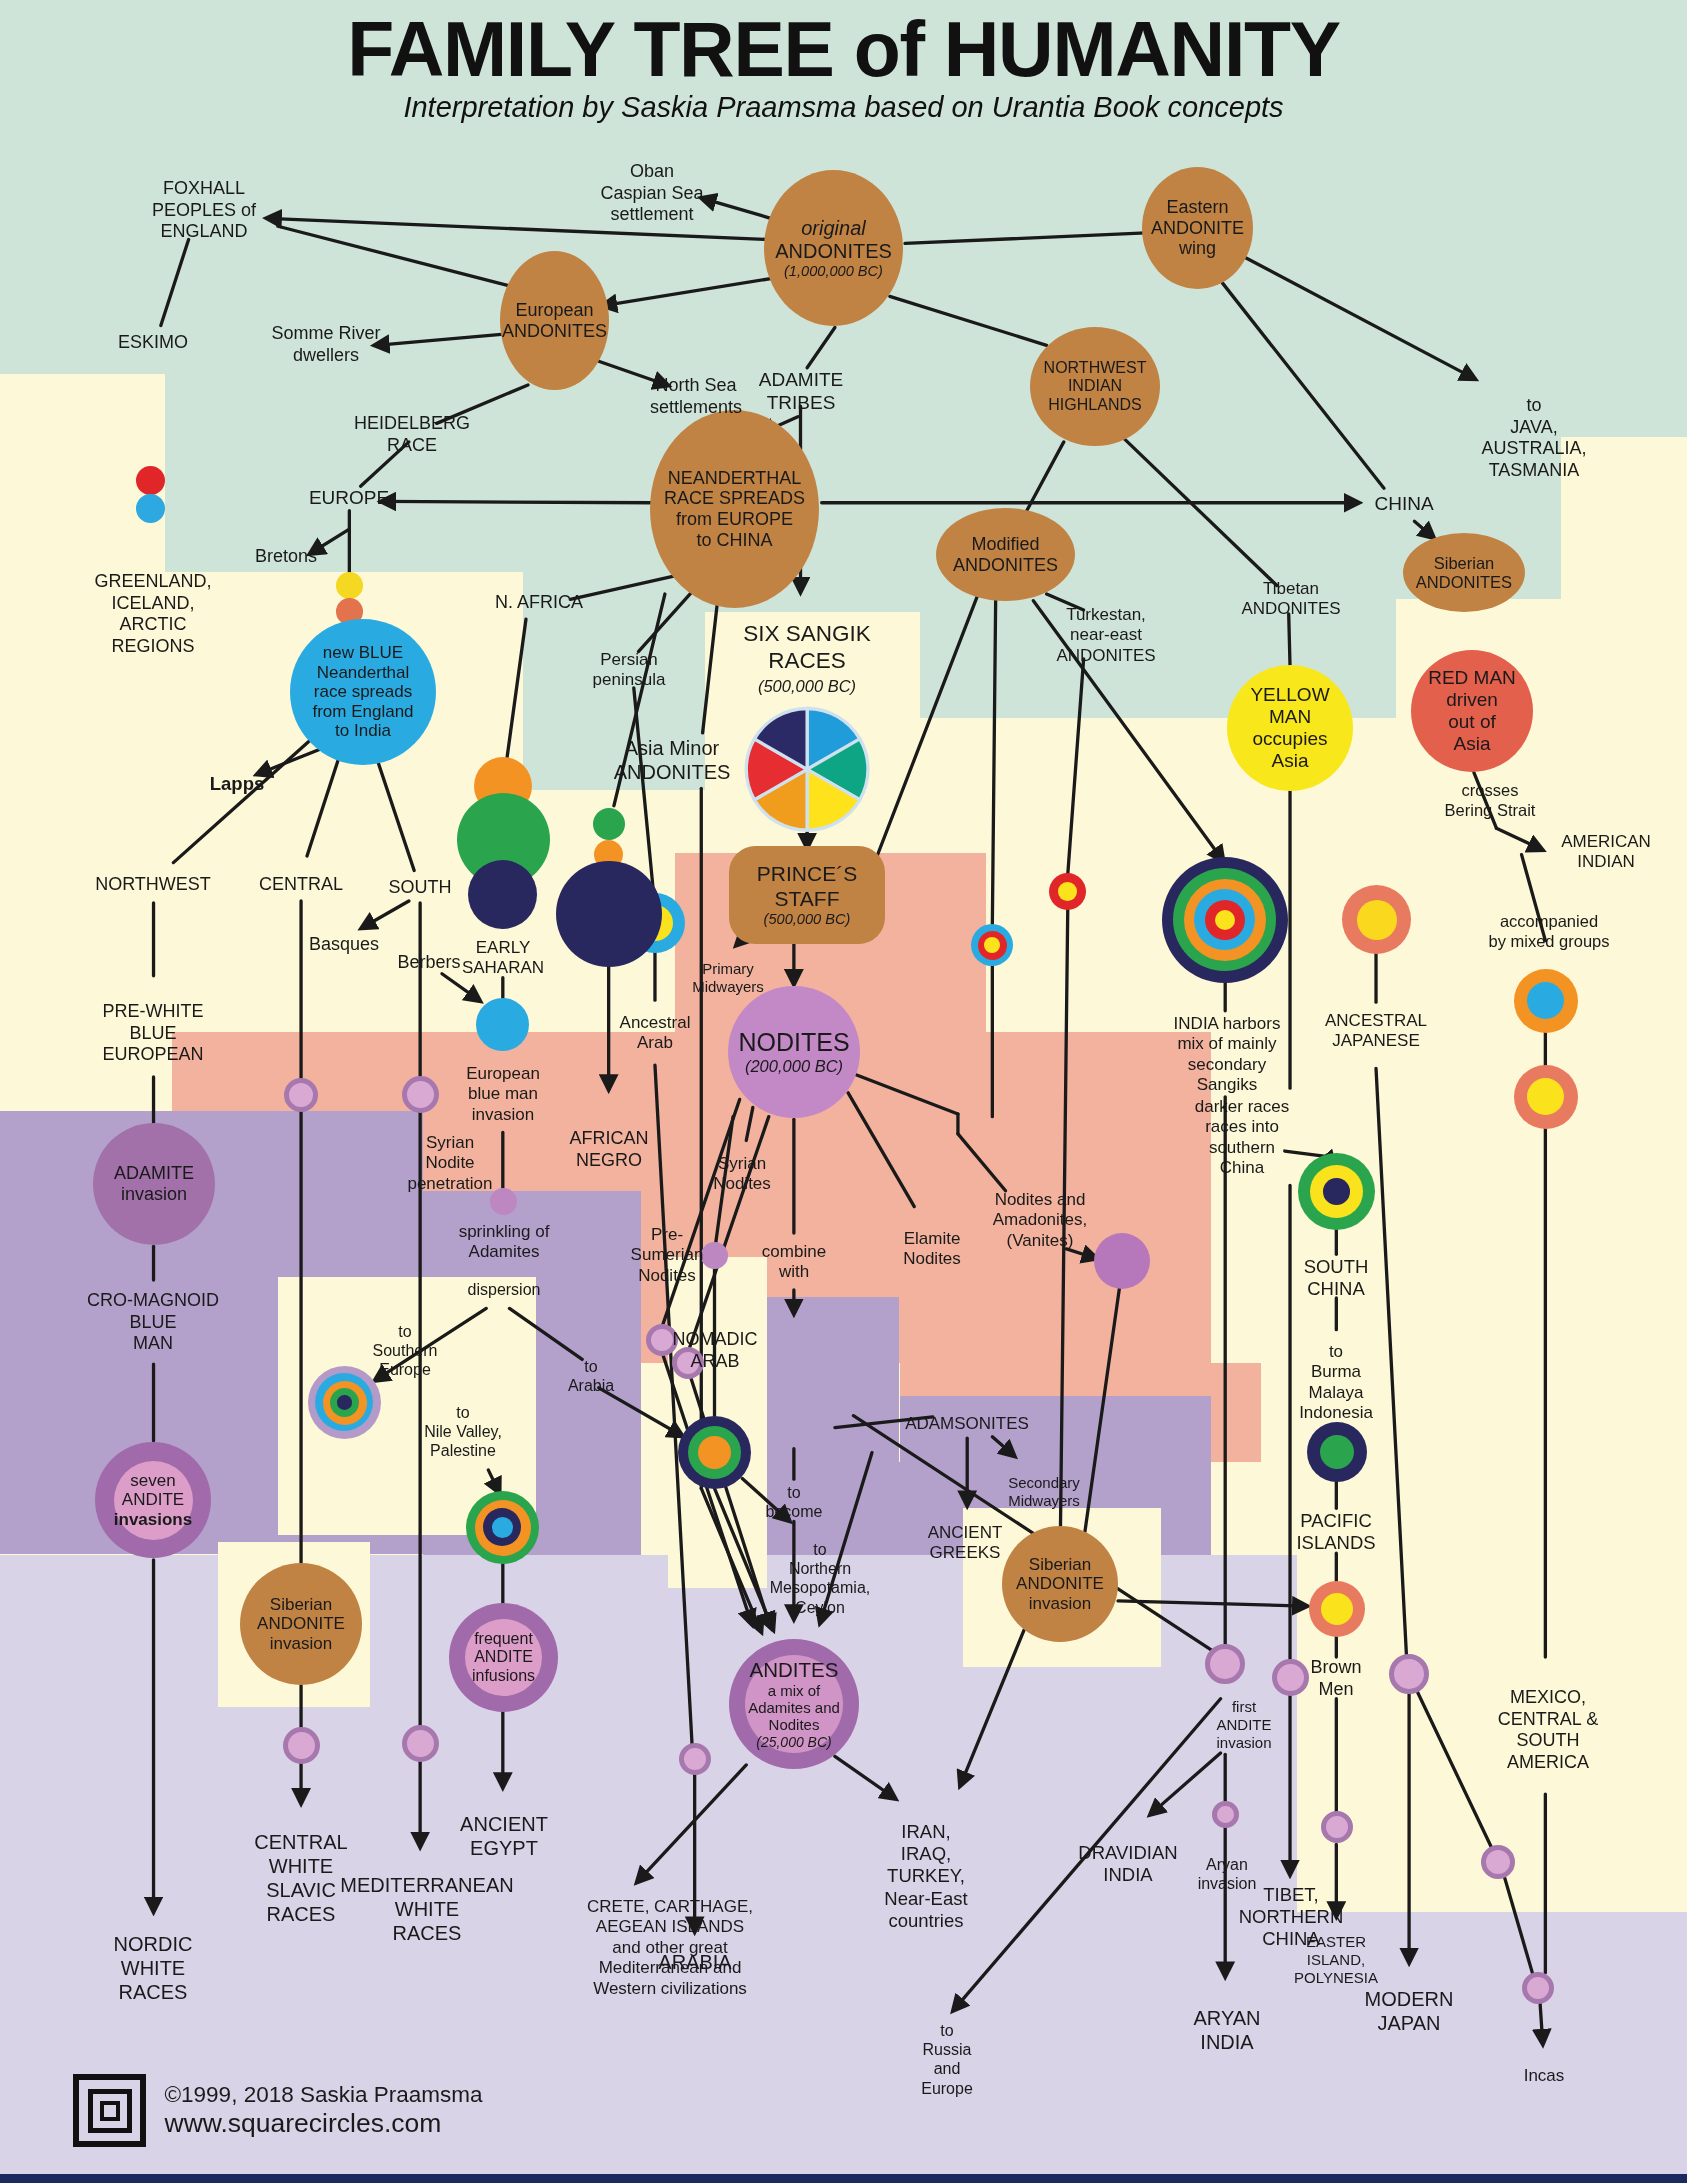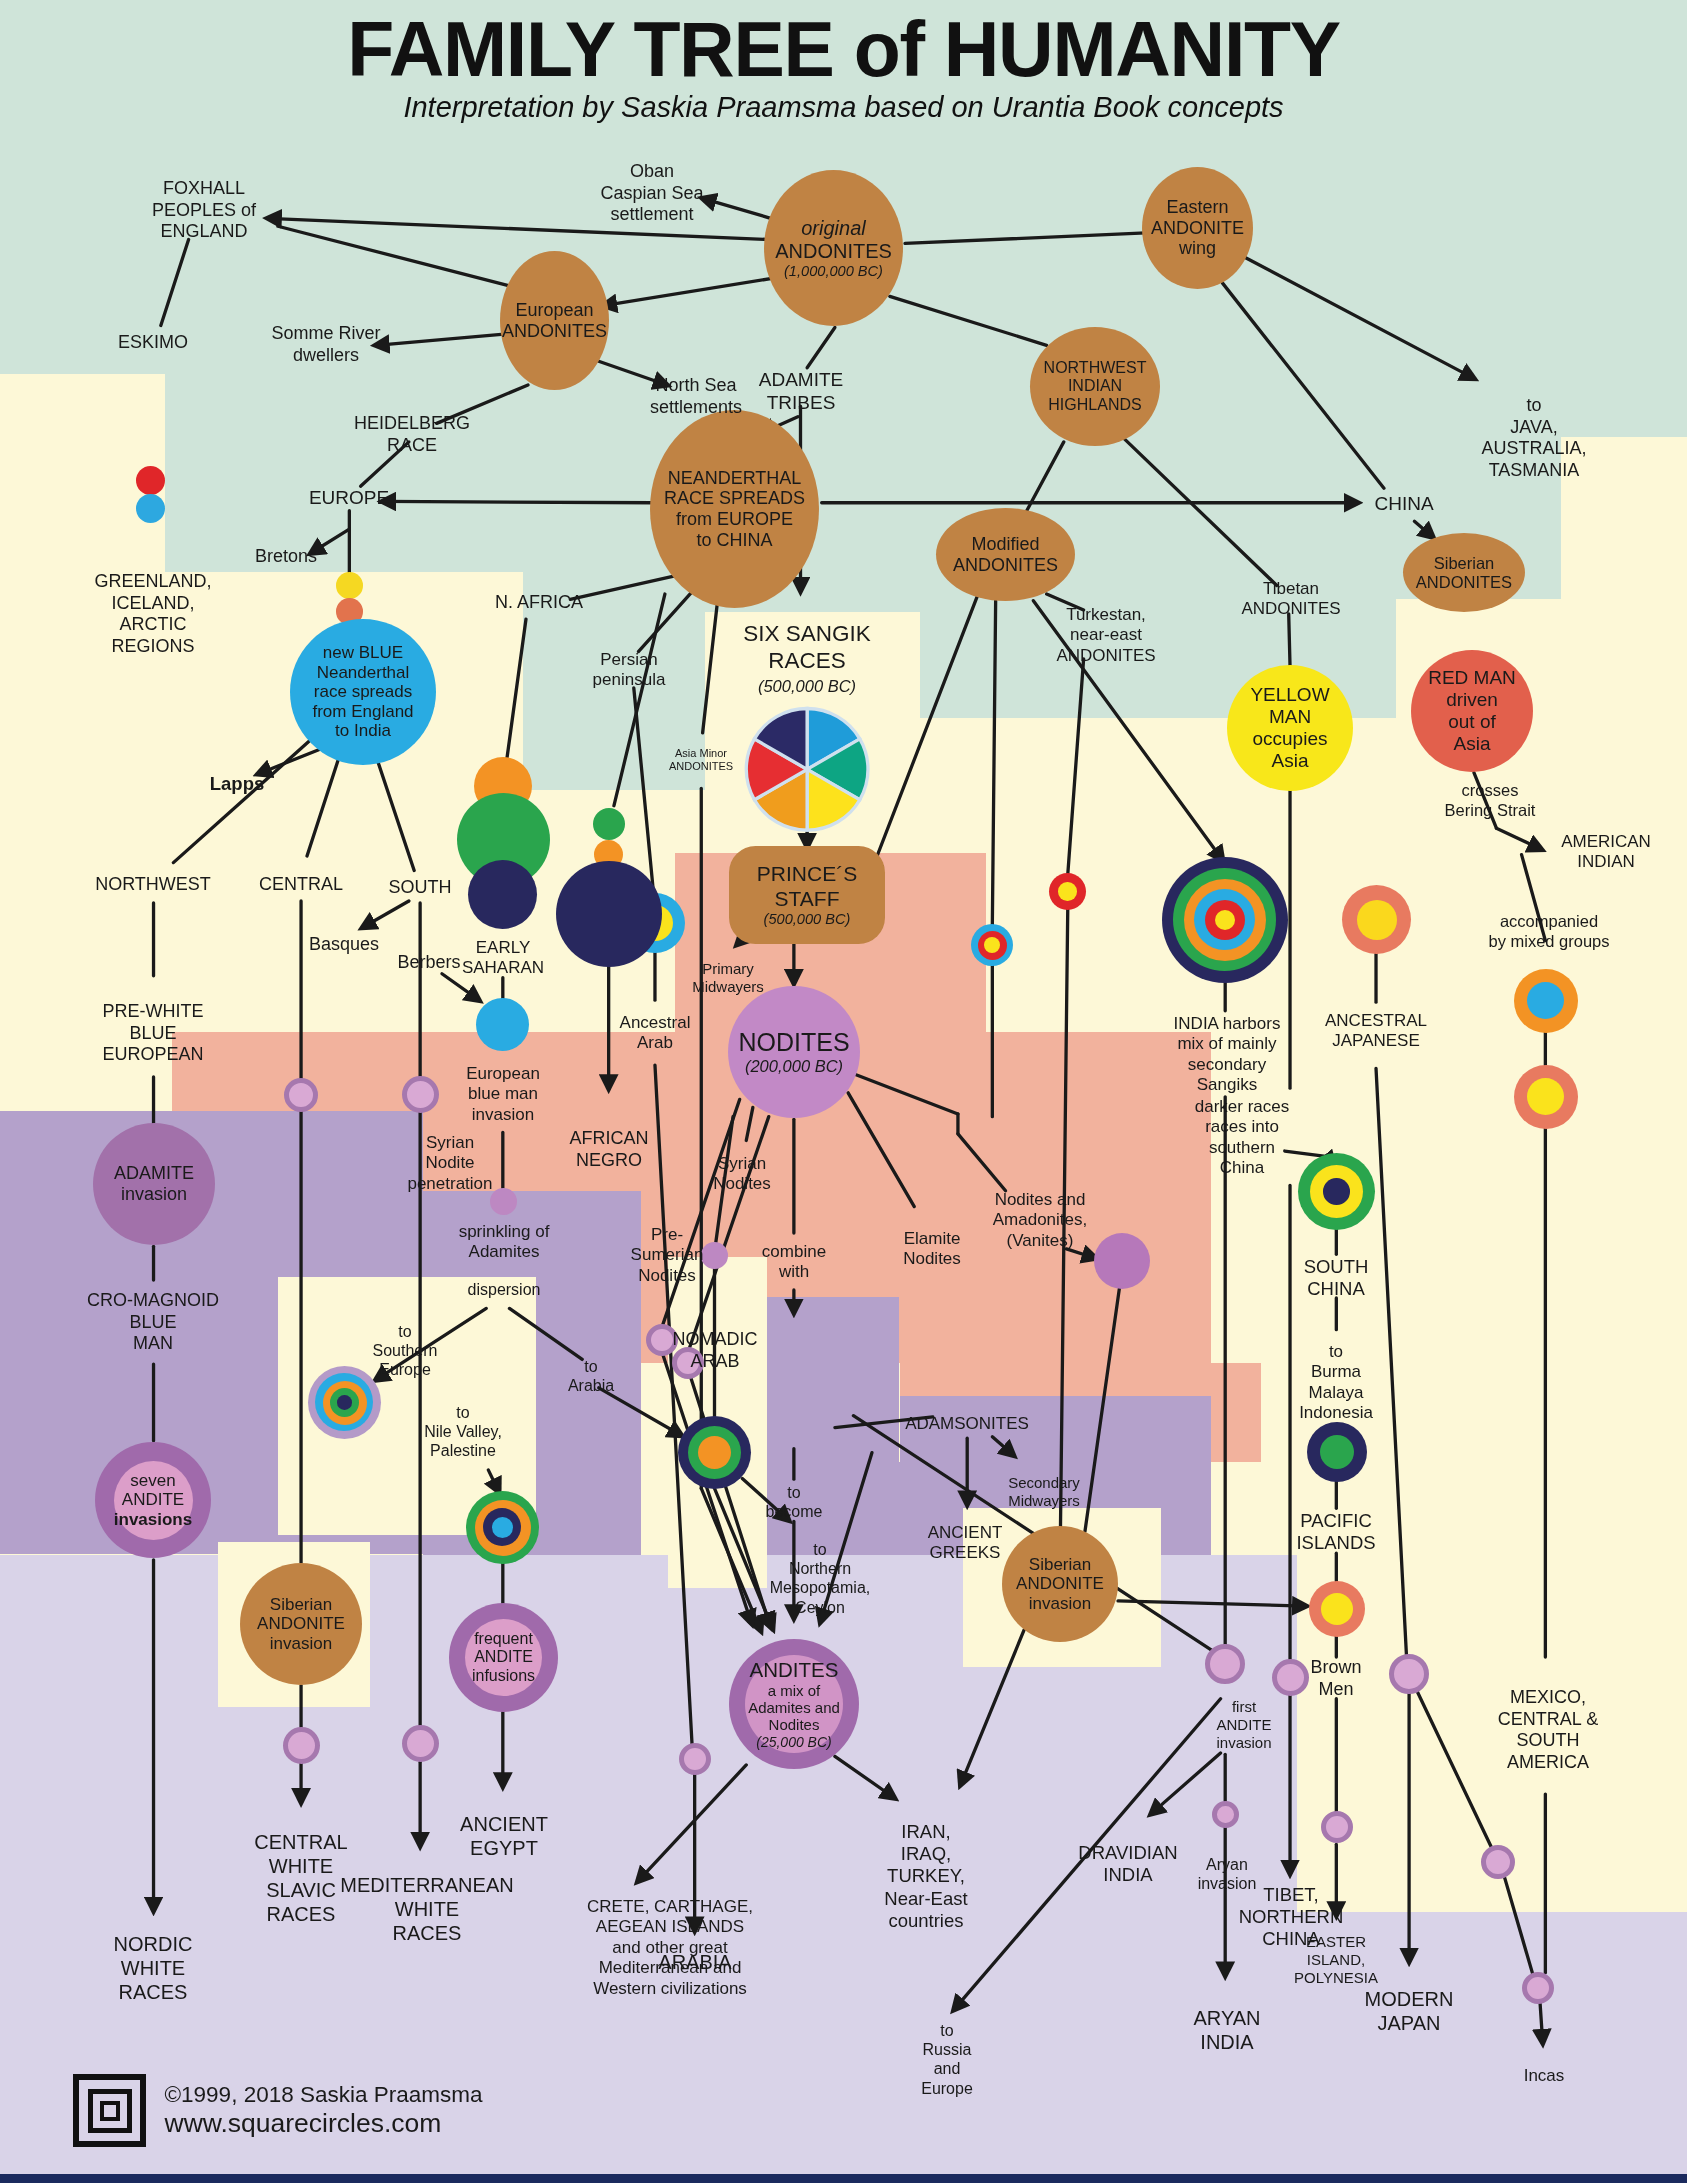--- a/index.html
+++ b/index.html
@@ -409,21 +409,21 @@
 near-east
 ANDONITES</div>
     <div class="label" style="left: 1291px; top: 599px; font-size: 17px;">Tibetan
 ANDONITES</div>
     <div class="label" style="left: 539px; top: 603px; font-size: 18px;">N. AFRICA</div>
     <div class="label" style="left: 807px; top: 647px; font-size: 22.5px;">SIX SANGIK
 RACES</div>
     <div class="label it" style="left: 807px; top: 687px; font-size: 16.5px;">(500,000 BC)</div>
     <div class="label" style="left: 629px; top: 670px; font-size: 17px;">Persian
 peninsula</div>
-    <div class="label" style="left: 701px; top: 760px; font-size: 11px;">Asia Minor
+    <div class="label" style="left: 672px; top: 760px; font-size: 20px;">Asia Minor
 ANDONITES</div>
     <div class="label" style="left: 1490px; top: 801px; font-size: 16.5px;">crosses
 Bering Strait</div>
     <div class="label" style="left: 1606px; top: 852px; font-size: 17px;">AMERICAN
 INDIAN</div>
     <div class="label b" style="left: 237px; top: 784px; font-size: 18.5px;">Lapps</div>
     <div class="label" style="left: 153px; top: 885px; font-size: 18px;">NORTHWEST</div>
     <div class="label" style="left: 301px; top: 885px; font-size: 18px;">CENTRAL</div>
     <div class="label" style="left: 420px; top: 888px; font-size: 18px;">SOUTH</div>
     <div class="label" style="left: 1549px; top: 932px; font-size: 16.5px;">accompanied

